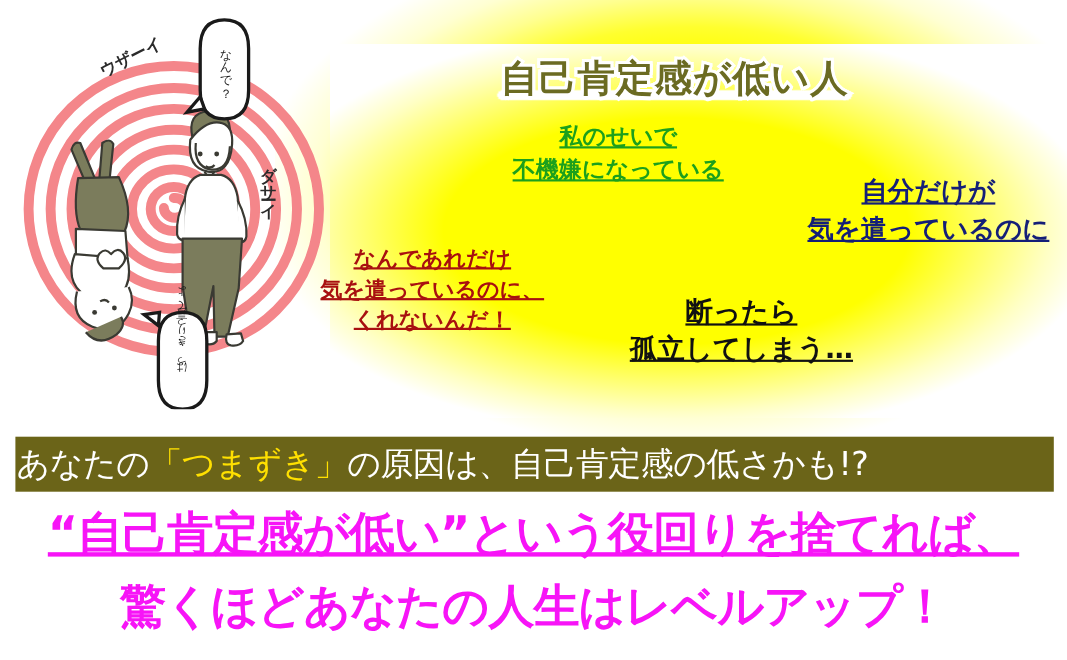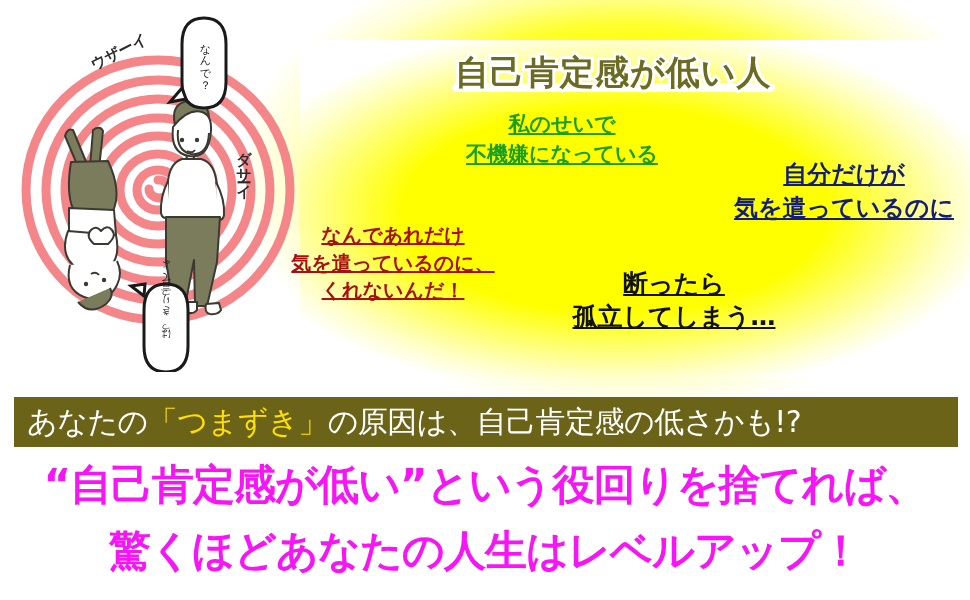--- a/index.html
+++ b/index.html
@@ -75,33 +75,33 @@
   }
 
   
   .banner{
     position:absolute;left:14px;top:397px;width:944px;height:50px;
     background:#6b6418;
     display:flex;align-items:center;
   }
   .banner-text{
     color:#ffffff;font-size:30px;font-weight:normal;
-    padding-left:13px;white-space:nowrap;letter-spacing:-0.5px;
+    padding-left:1px;white-space:nowrap;letter-spacing:-0.5px;
   }
   .banner-text .hl{color:#ffe000;}
 
   
   .bottom{
     position:absolute;left:0;top:462px;width:970px;text-align:center;
   }
   .bl{
     color:#f714f7;font-weight:bold;white-space:nowrap;
     line-height:1.10;letter-spacing:-1px;
   }
-  .bl1{font-size:42px;}
+  .bl1{font-size:42px;text-decoration:underline;}
   .bl2{font-size:42px;margin-top:20px;}
 </style>
 </head>
 <body>
 
 <div id="page">
 
   <div class="glow"></div>
   <div class="glow2"></div>
 

